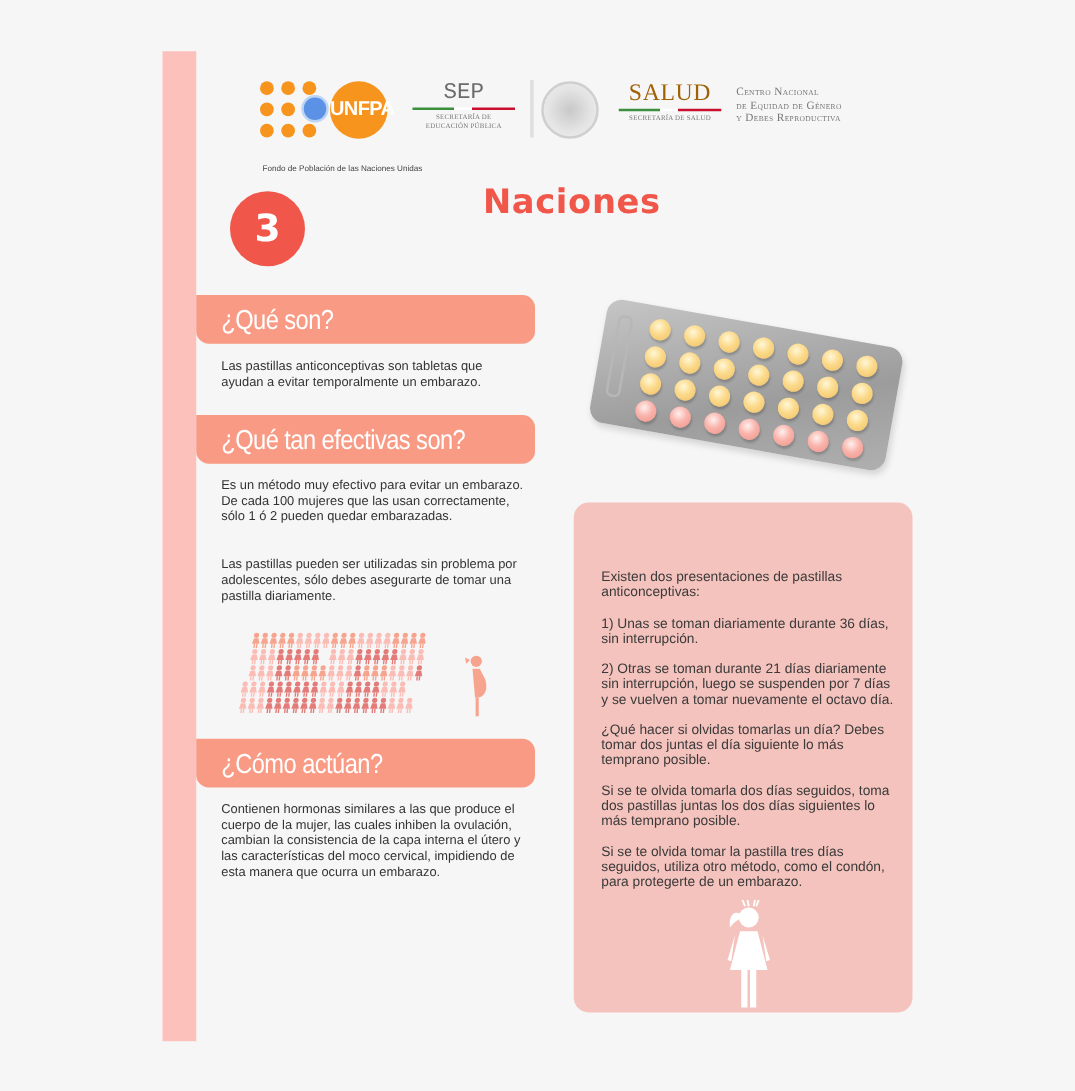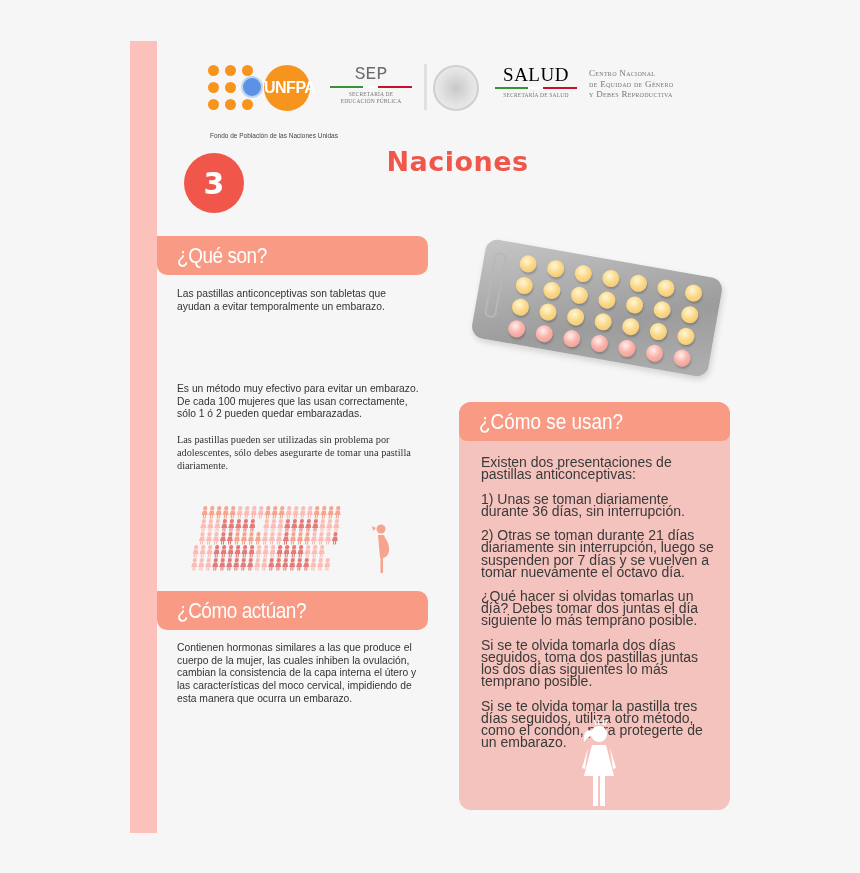--- a/index.html
+++ b/index.html
@@ -19,53 +19,53 @@
 
     .sep { position: absolute; left: 122px; top: 2px; width: 82px; text-align: center; }
     .sep-title { font-family: Liberation Mono, monospace; font-size: 18px; color: #6b6b6b; line-height: 20px; }
     .tricolor { height: 2px; margin: 2px 0 3px; background: linear-gradient(90deg, #3c8f3c 0%, #3c8f3c 40%, #ffffff 40%, #ffffff 58%, #c8102e 58%); }
     .sep-sub { font-family: "Liberation Serif", serif; font-size: 5.5px; color: #777; line-height: 7px; letter-spacing: 0.2px; }
 
     .divider-v { position: absolute; left: 216px; top: 2px; width: 3px; height: 46px; background: #e0e0e0; }
     .seal { position: absolute; left: 225px; top: 3px; width: 46px; height: 46px; border-radius: 50%; border: 2px solid #cfcfcf; background: radial-gradient(circle, #c8c8c8 0%, #e3e3e3 55%, #f1f1f1 100%); }
 
     .salud { position: absolute; left: 287px; top: 3px; width: 82px; text-align: center; }
-    .salud-title { font-family: "Liberation Serif", serif; font-size: 19px; color: #000000; line-height: 20px; letter-spacing: 0.5px; }
+    .salud-title { font-family: "Liberation Serif", serif; font-size: 19px; color: #a16207; line-height: 20px; letter-spacing: 0.5px; }
     .cnegsr { position: absolute; left: 381px; top: 6px; font-family: "Liberation Serif", serif; font-size: 9px; line-height: 10.5px; color: #777; font-variant: small-caps; letter-spacing: 0.3px; }
 
     .fondo { position: absolute; left: 210px; top: 132px; font-family: "Liberation Sans", sans-serif; font-size: 6.5px; color: #444; }
 
     
     .num-circle { position: absolute; left: 184px; top: 153px; width: 60px; height: 60px; border-radius: 50%; background: #f0574a; color: #fff; font-family: "DejaVu Sans", sans-serif; font-weight: bold; font-size: 30px; display: flex; align-items: center; justify-content: center; }
     .title { position: absolute; left: 300px; top: 145px; width: 315px; text-align: center; font-family: "DejaVu Sans", sans-serif; font-weight: 900; font-size: 27px; line-height: 34px; color: #f0574a; letter-spacing: 0.5px; }
 
     
     .sec-head { position: absolute; left: 157px; width: 271px; height: 39px; background: #f99a84; border-radius: 0 10px 10px 10px; color: #fff; font-family: "Liberation Sans", sans-serif; font-size: 22px; line-height: 39px; padding-left: 20px; letter-spacing: -0.5px; transform-origin: left; }
     .sec-head span { display: inline-block; transform: scaleX(0.86); transform-origin: left; }
 
     .body-text { position: absolute; left: 177px; width: 245px; font-family: "Liberation Sans", sans-serif; font-size: 10.3px; line-height: 12.7px; color: #333; }
-    .body-text p + p { margin-top: 13px; font-family: Liberation Serif, serif; }
+    .body-text p + p { margin-top: 25px; }
 
     
     .crowd { position: absolute; left: 194px; top: 505px; width: 155px; height: 68px; transform: skewX(-6deg); }
     .crowd svg { width: 100%; height: 100%; }
     .preg { position: absolute; left: 371px; top: 523px; width: 22px; height: 52px; }
 
     
     .pack-wrap { position: absolute; left: 467px; top: 238px; width: 260px; height: 140px; }
     .pack { position: absolute; left: 10px; top: 20px; width: 240px; height: 100px; background: linear-gradient(160deg, #c6c6c6, #9c9c9c 60%, #b0b0b0); border-radius: 12px; transform: rotate(10deg); box-shadow: 2px 3px 6px rgba(0,0,0,0.15); }
     .pack-slot { position: absolute; left: 10px; top: 12px; width: 12px; height: 66px; border: 2px solid #b7b7b7; border-radius: 5px; }
     .pill { position: absolute; width: 17px; height: 17px; border-radius: 50%; background: radial-gradient(circle at 40% 35%, #fff7d6 0%, #fbd98a 45%, #f0c064 100%); box-shadow: 1px 2px 2px rgba(0,0,0,0.2); }
     .pill.pink { background: radial-gradient(circle at 40% 35%, #fff0ee 0%, #f9b3ab 45%, #ee9488 100%); }
 
     
     .use-box { position: absolute; left: 459px; top: 402px; width: 271px; height: 408px; background: #f5c3bd; border-radius: 12px; }
     .use-head { position: absolute; left: 459px; top: 402px; width: 271px; height: 39px; background: #f99a84; border-radius: 12px 12px 8px 8px; color: #fff; font-family: "Liberation Sans", sans-serif; font-size: 22px; line-height: 39px; padding-left: 20px; }
     .use-head span { display: inline-block; transform: scaleX(0.86); transform-origin: left; }
-    .use-text { position: absolute; left: 481px; top: 456px; width: 238px; font-family: "Liberation Sans", sans-serif; font-size: 14px; line-height: 12.1px; color: #3a3a3a; }
+    .use-text { position: absolute; left: 481px; top: 456px; width: 238px; font-family: "Liberation Sans", sans-serif; font-size: 11px; line-height: 12.1px; color: #3a3a3a; }
     .use-text p + p { margin-top: 12.5px; }
     .girl { position: absolute; left: 578px; top: 718px; width: 42px; height: 90px; }
   </style>
 </head>
 <body>
 
 <div class="page">
   <div class="stripe"></div>
 
   <div class="logos">
@@ -111,20 +111,23 @@
     <div>Naciones</div>
   </div>
 
   <div class="sec-head" style="top:236px">
     <span>¿Qué son?</span>
   </div>
   <div class="body-text" style="top:288px">
     <p>Las pastillas anticonceptivas son tabletas que ayudan a evitar temporalmente un embarazo.</p>
   </div>
 
+  <div class="sec-head" style="top:332px">
+    <span>¿Qué tan efectivas son?</span>
+  </div>
   <div class="body-text" style="top:383px">
     <p>Es un método muy efectivo para evitar un embarazo. De cada 100 mujeres que las usan correctamente, sólo 1 ó 2 pueden quedar embarazadas.</p>
     <p>Las pastillas pueden ser utilizadas sin problema por adolescentes, sólo debes asegurarte de tomar una pastilla diariamente.</p>
   </div>
 
   <div class="crowd">
     <svg viewBox="0 0 155 68" preserveAspectRatio="none">
       <defs>
         <g id="w">
           <circle cx="3" cy="2.2" r="2.1"></circle>
@@ -285,23 +288,20 @@
         <div class="pill pink" style="left:64px;top:76px"></div>
         <div class="pill pink" style="left:92px;top:76px"></div>
         <div class="pill pink" style="left:120px;top:76px"></div>
         <div class="pill pink" style="left:148px;top:76px"></div>
         <div class="pill pink" style="left:176px;top:76px"></div>
         <div class="pill pink" style="left:204px;top:76px"></div>
     </div>
   </div>
 
   <div class="use-box"></div>
-  <div class="use-head">
-    <span>¿Cómo se usan?</span>
-  </div>
   <div class="use-text">
     <p>Existen dos presentaciones de pastillas anticonceptivas:</p>
     <p>1) Unas se toman diariamente durante 36 días, sin interrupción.</p>
     <p>2) Otras se toman durante 21 días diariamente sin interrupción, luego se suspenden por 7 días y se vuelven a tomar nuevamente el octavo día.</p>
     <p>¿Qué hacer si olvidas tomarlas un día? Debes tomar dos juntas el día siguiente lo más temprano posible.</p>
     <p>Si se te olvida tomarla dos días seguidos, toma dos pastillas juntas los dos días siguientes lo más temprano posible.</p>
     <p>Si se te olvida tomar la pastilla tres días seguidos, utiliza otro método, como el condón, para protegerte de un embarazo.</p>
   </div>
   <svg class="girl" viewBox="0 0 42 90">
     <path d="M16 2 L18 7 M20 2 L21 7 M26 2 L25 7 M29 2 L27 7" stroke="#fff" stroke-width="1.5"></path>

